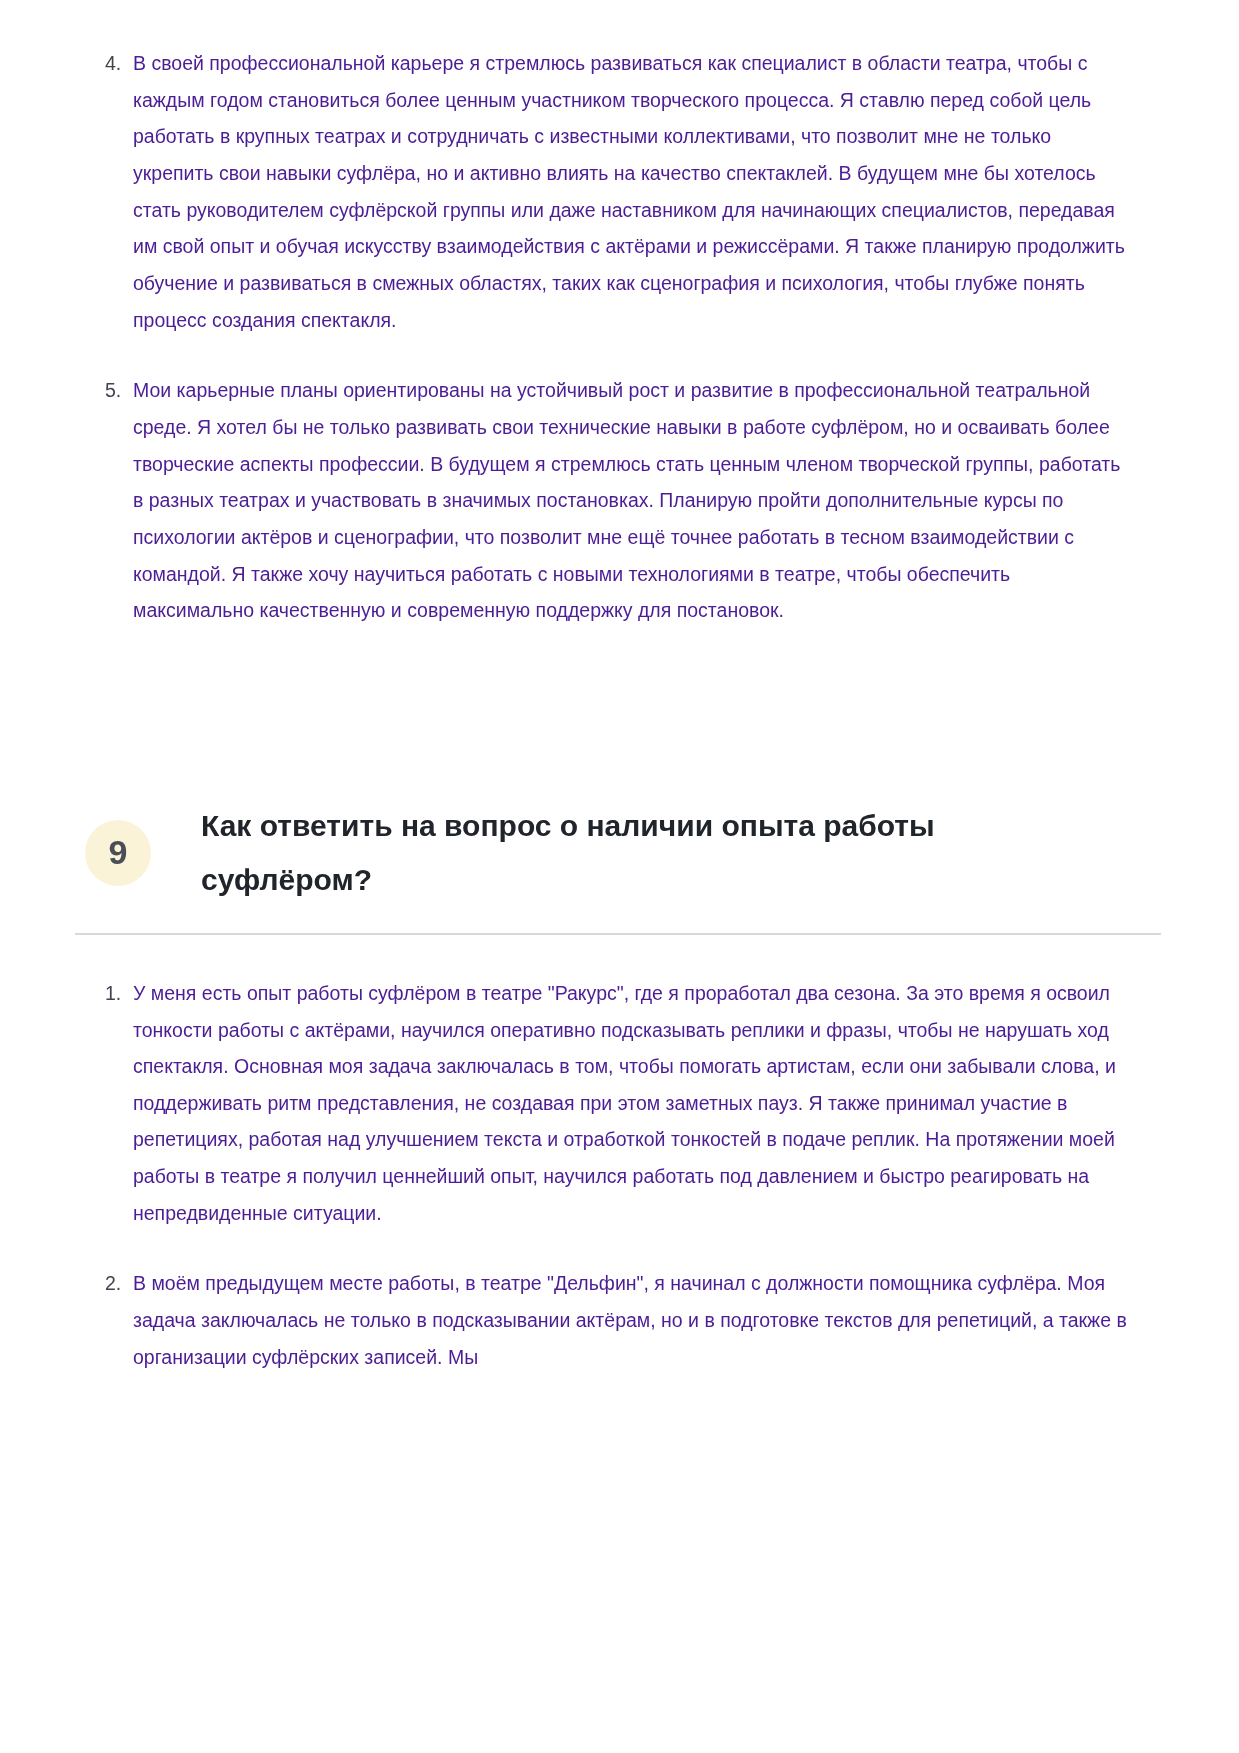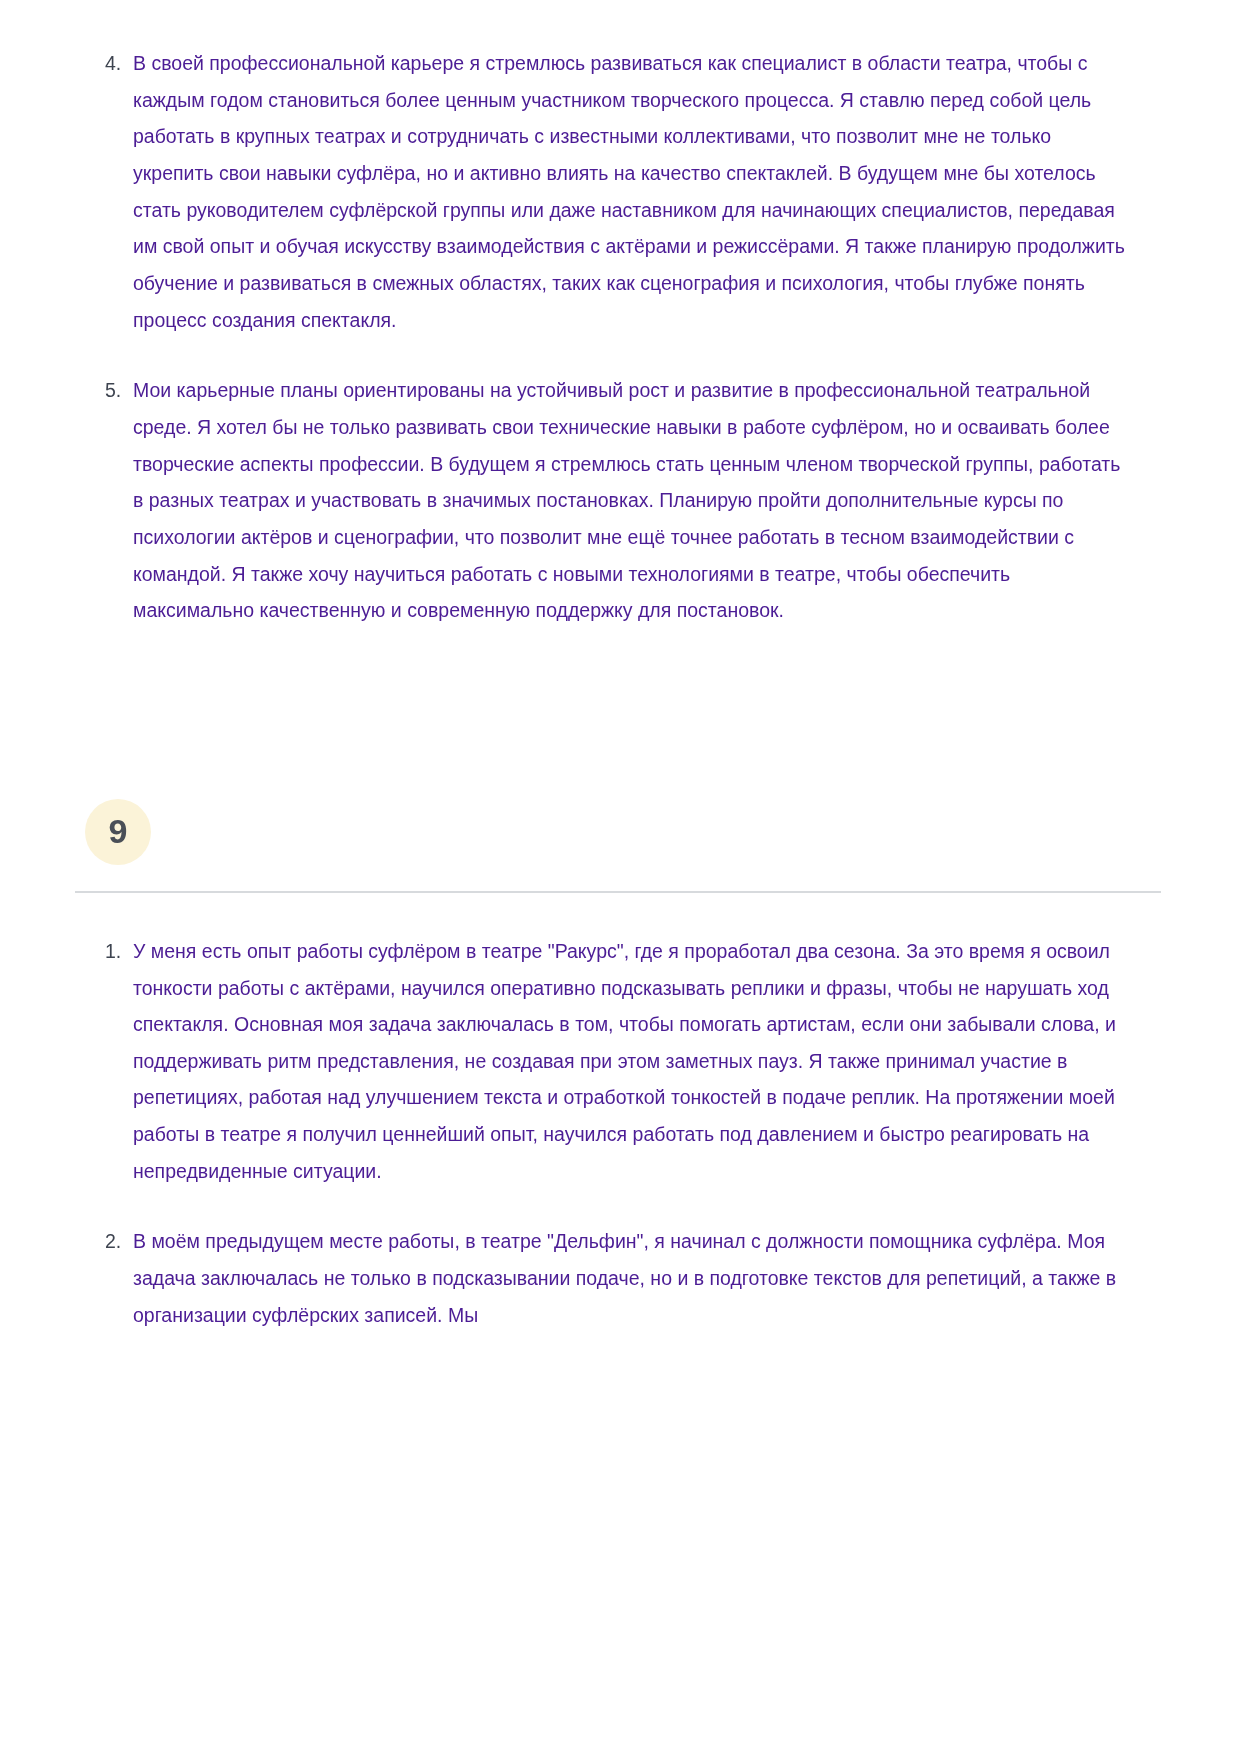--- a/index.html
+++ b/index.html
@@ -89,28 +89,29 @@
     <div class="list-item">
       <span class="list-number">5.</span>
       <p class="list-text">Мои карьерные планы ориентированы на устойчивый рост и развитие в профессиональной театральной среде. Я хотел бы не только развивать свои технические навыки в работе суфлёром, но и осваивать более творческие аспекты профессии. В будущем я стремлюсь стать ценным членом творческой группы, работать в разных театрах и участвовать в значимых постановках. Планирую пройти дополнительные курсы по психологии актёров и сценографии, что позволит мне ещё точнее работать в тесном взаимодействии с командой. Я также хочу научиться работать с новыми технологиями в театре, чтобы обеспечить максимально качественную и современную поддержку для постановок.</p>
     </div>
   </div>
 
   <div class="section-header">
     <div class="section-badge">
       <span>9</span>
     </div>
+    <h2 class="section-title">Как ответить на вопрос о наличии опыта работы суфлёром?</h2>
   </div>
 
   <hr class="section-divider">
 
   <div class="answer-list bottom-list">
     <div class="list-item">
       <span class="list-number">1.</span>
       <p class="list-text">У меня есть опыт работы суфлёром в театре "Ракурс", где я проработал два сезона. За это время я освоил тонкости работы с актёрами, научился оперативно подсказывать реплики и фразы, чтобы не нарушать ход спектакля. Основная моя задача заключалась в том, чтобы помогать артистам, если они забывали слова, и поддерживать ритм представления, не создавая при этом заметных пауз. Я также принимал участие в репетициях, работая над улучшением текста и отработкой тонкостей в подаче реплик. На протяжении моей работы в театре я получил ценнейший опыт, научился работать под давлением и быстро реагировать на непредвиденные ситуации.</p>
     </div>
     <div class="list-item">
       <span class="list-number">2.</span>
-      <p class="list-text">В моём предыдущем месте работы, в театре "Дельфин", я начинал с должности помощника суфлёра. Моя задача заключалась не только в подсказывании подаче, но и в подготовке текстов для репетиций, а также в организации суфлёрских записей. Мы</p>
+      <p class="list-text">В моём предыдущем месте работы, в театре "Дельфин", я начинал с должности помощника суфлёра. Моя задача заключалась не только в подсказывании актёрам, но и в подготовке текстов для репетиций, а также в организации суфлёрских записей. Мы</p>
     </div>
   </div>
 
 </div>
 
 </body></html>

